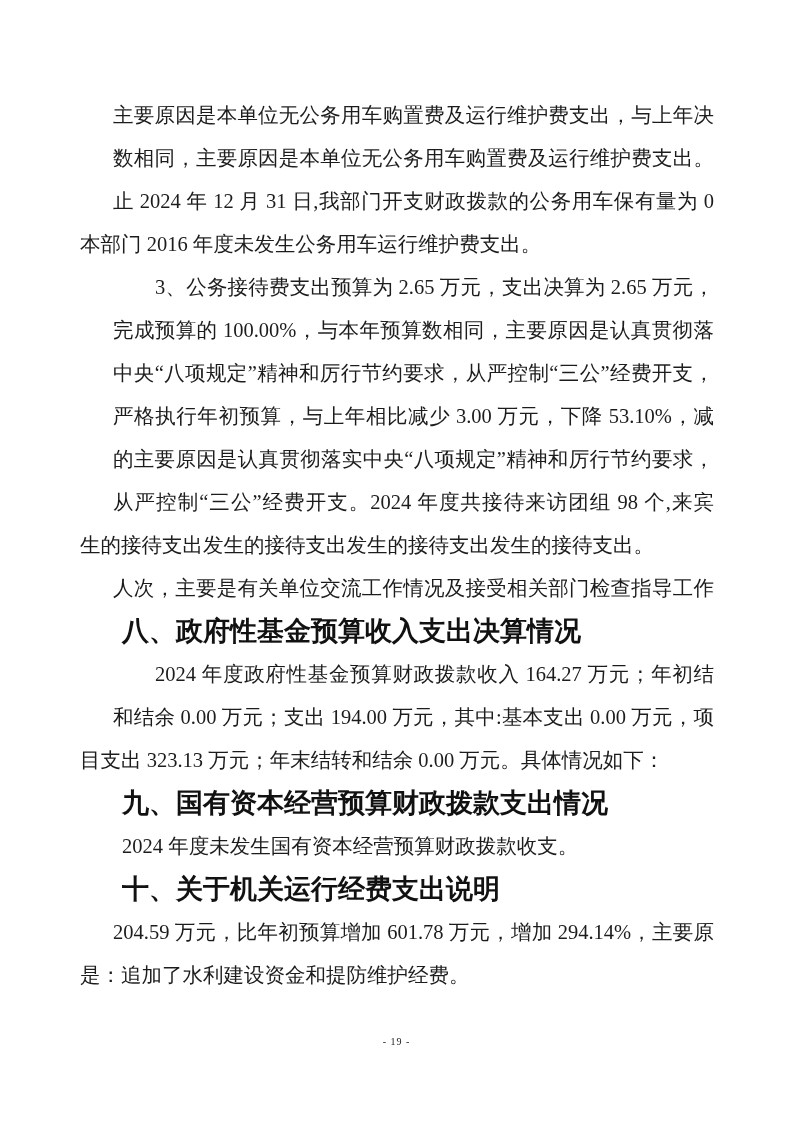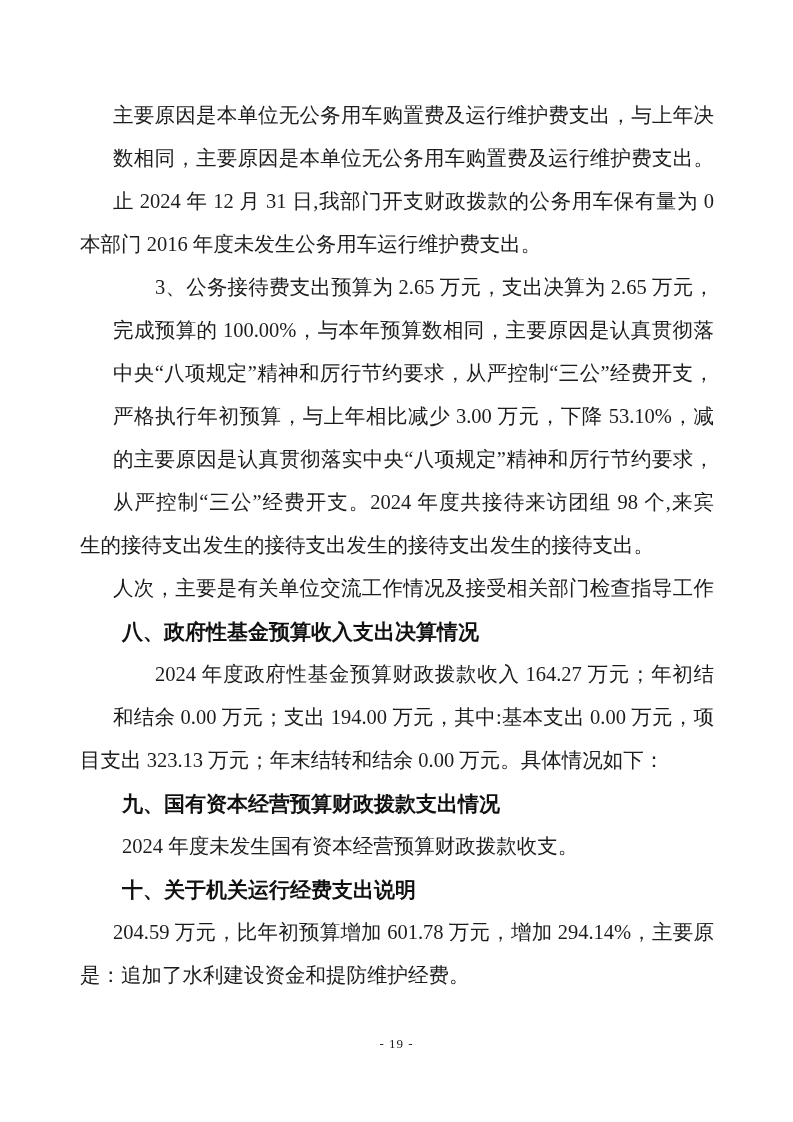--- a/index.html
+++ b/index.html
@@ -35,30 +35,30 @@
     text-align-last: justify;
     text-justify: inter-character;
     margin-left: 33px;
   }
   .indent {
     text-indent: 42px;
   }
   .heading {
     font-family: "Liberation Sans", "DejaVu Sans", sans-serif;
     font-weight: 700;
-    font-size: 21px;
+    font-size: 27px;
     color: #111111;
   }
   .footer {
     position: absolute;
     left: 0;
     right: 0;
     top: 1036px;
     text-align: center;
-    font-size: 13px;
+    font-size: 10px;
     letter-spacing: 1px;
     color: #1c1c1c;
     font-family: "Liberation Serif", "DejaVu Serif", serif;
   }
 </style>
 </head>
 <body>
 
 <div class="page">
   <div class="content">

